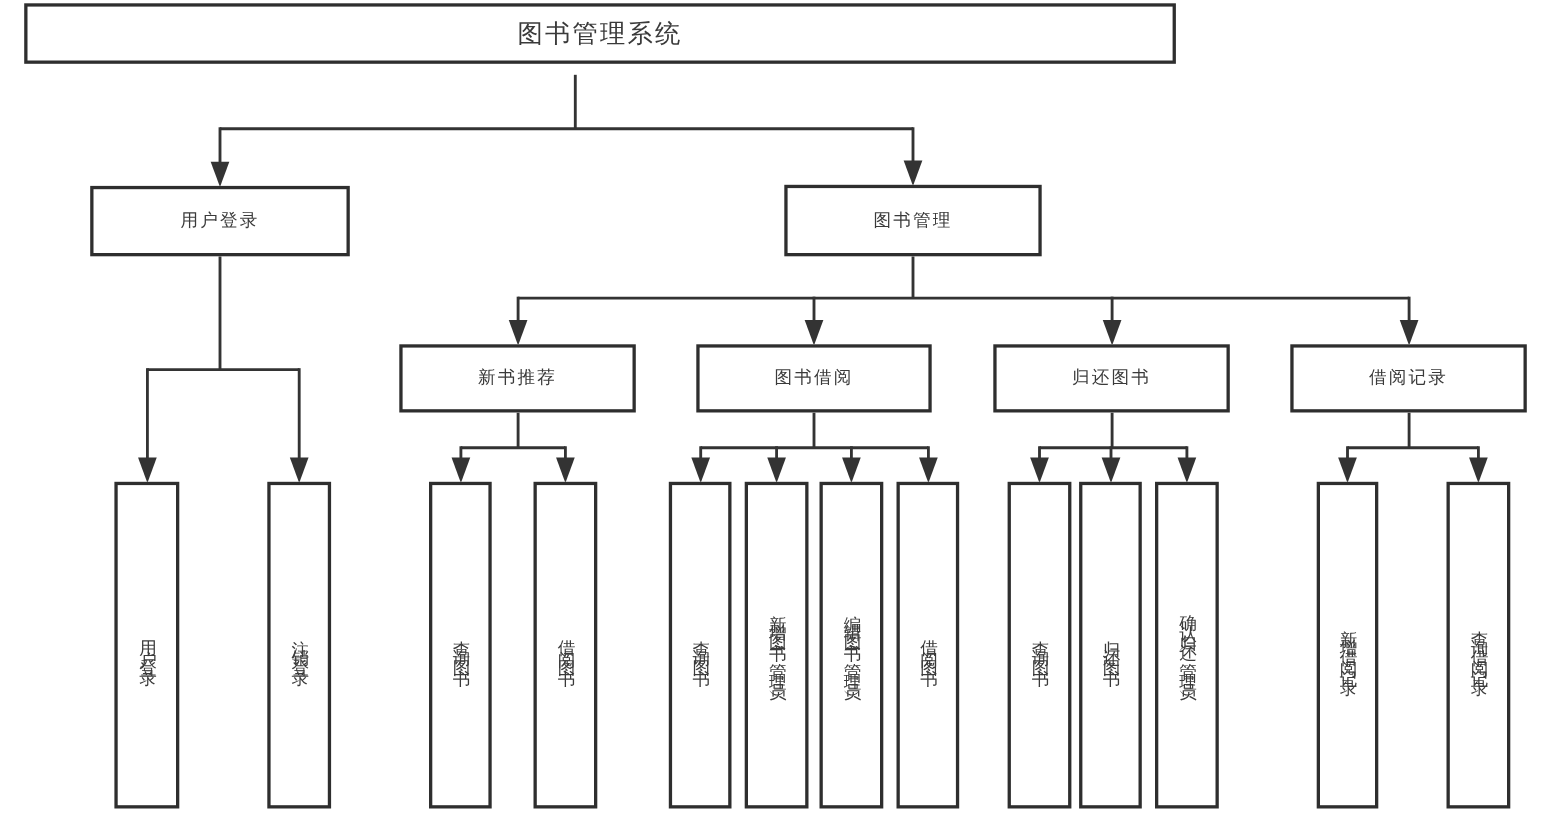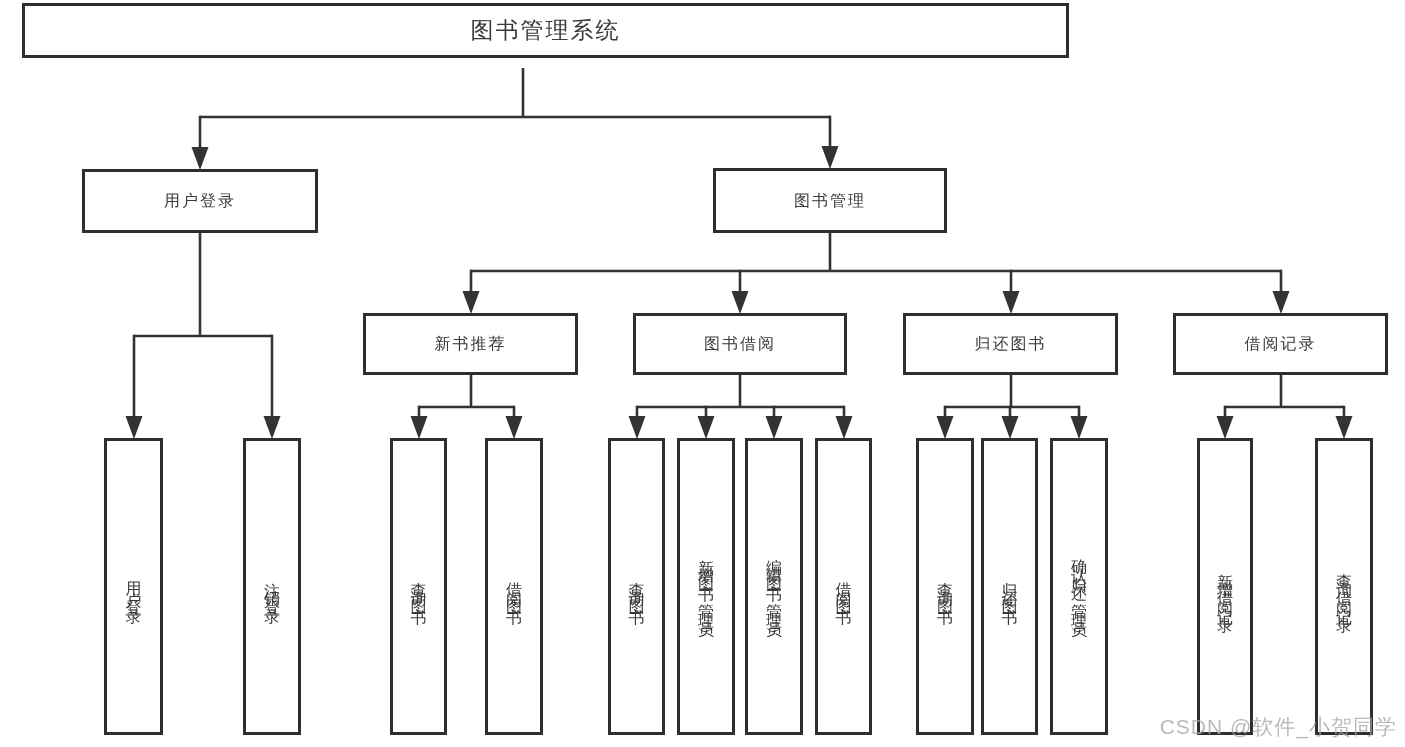--- a/index.html
+++ b/index.html
@@ -166,14 +166,13 @@
       <div class="node vert" style="left: 1050px; top: 438px; width: 58px; height: 297px;">
         <span class="label">确认归还（管理员）</span>
       </div>
       <div class="node vert" style="left: 1197px; top: 438px; width: 56px; height: 297px;">
         <span class="label">新增借阅记录</span>
       </div>
       <div class="node vert" style="left: 1315px; top: 438px; width: 58px; height: 297px;">
         <span class="label">查询借阅记录</span>
       </div>
     </div>
-  <div class="watermark">CSDN @软件_小贺同学</div>
 </div>
 
 </body></html>

